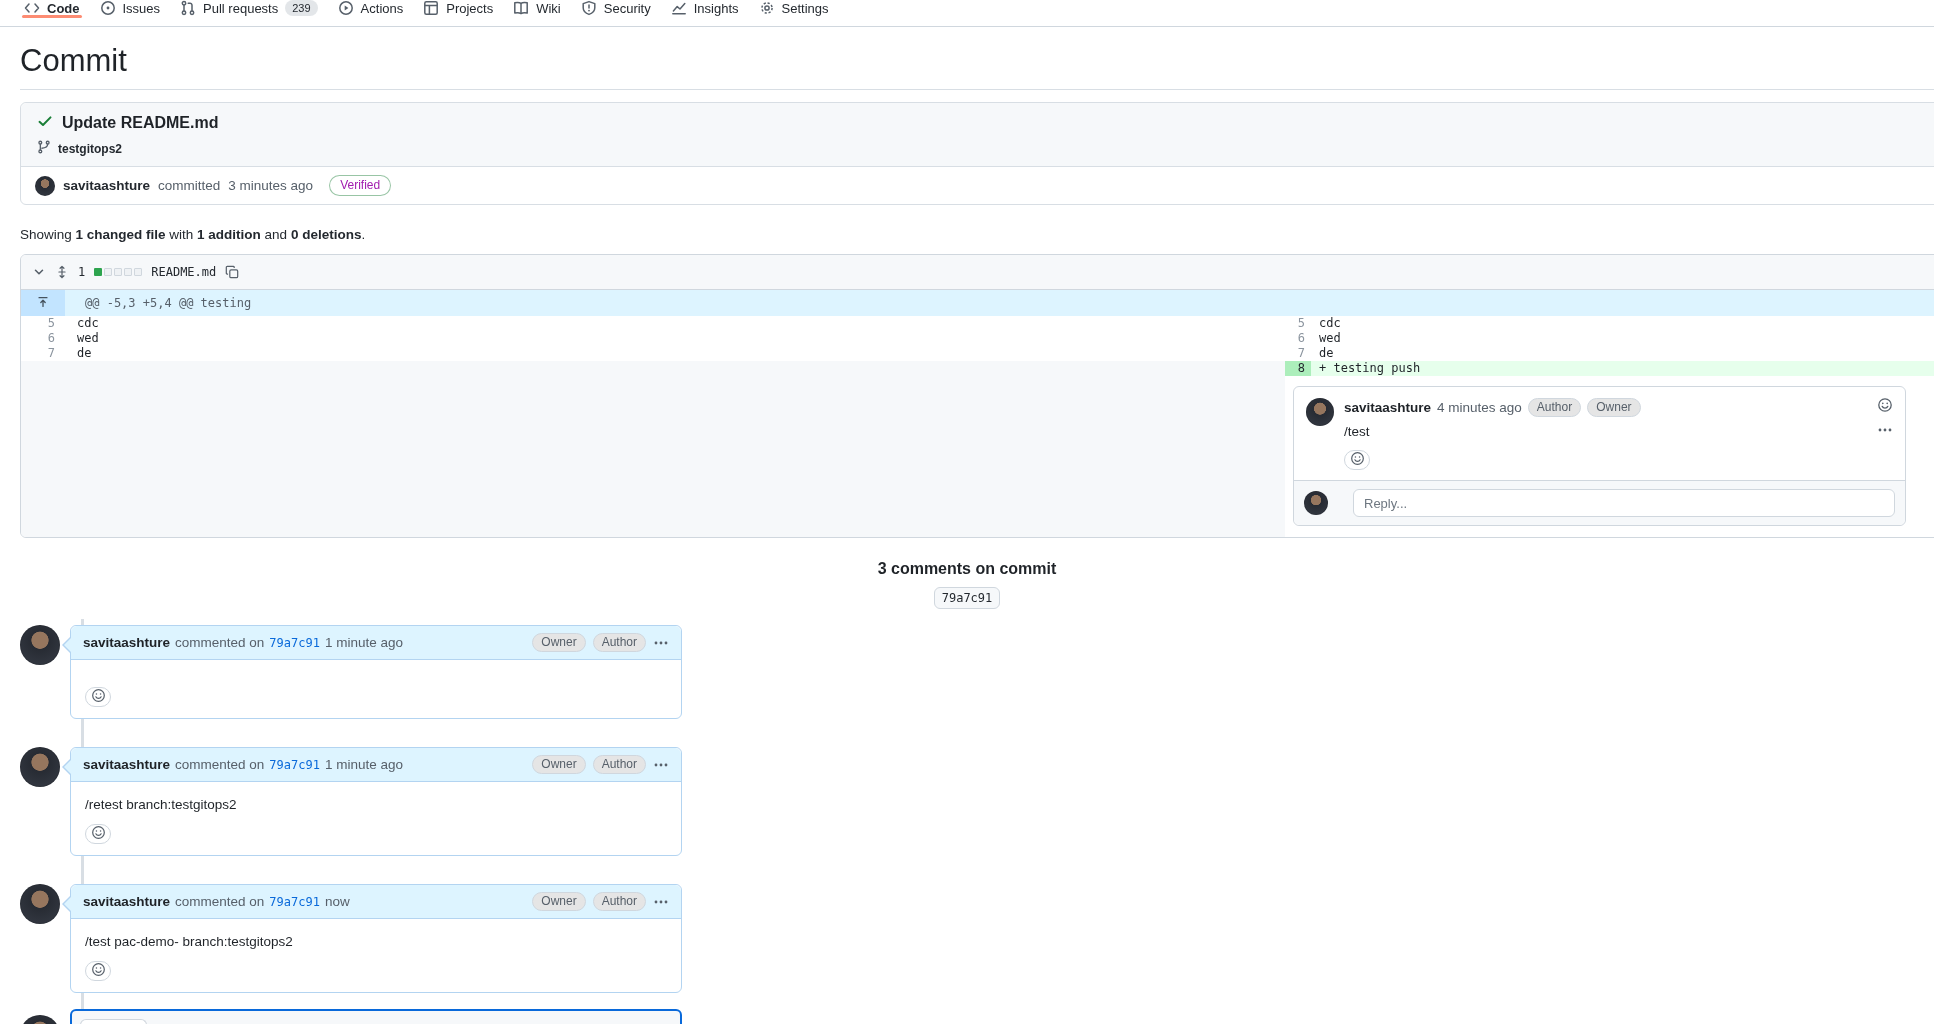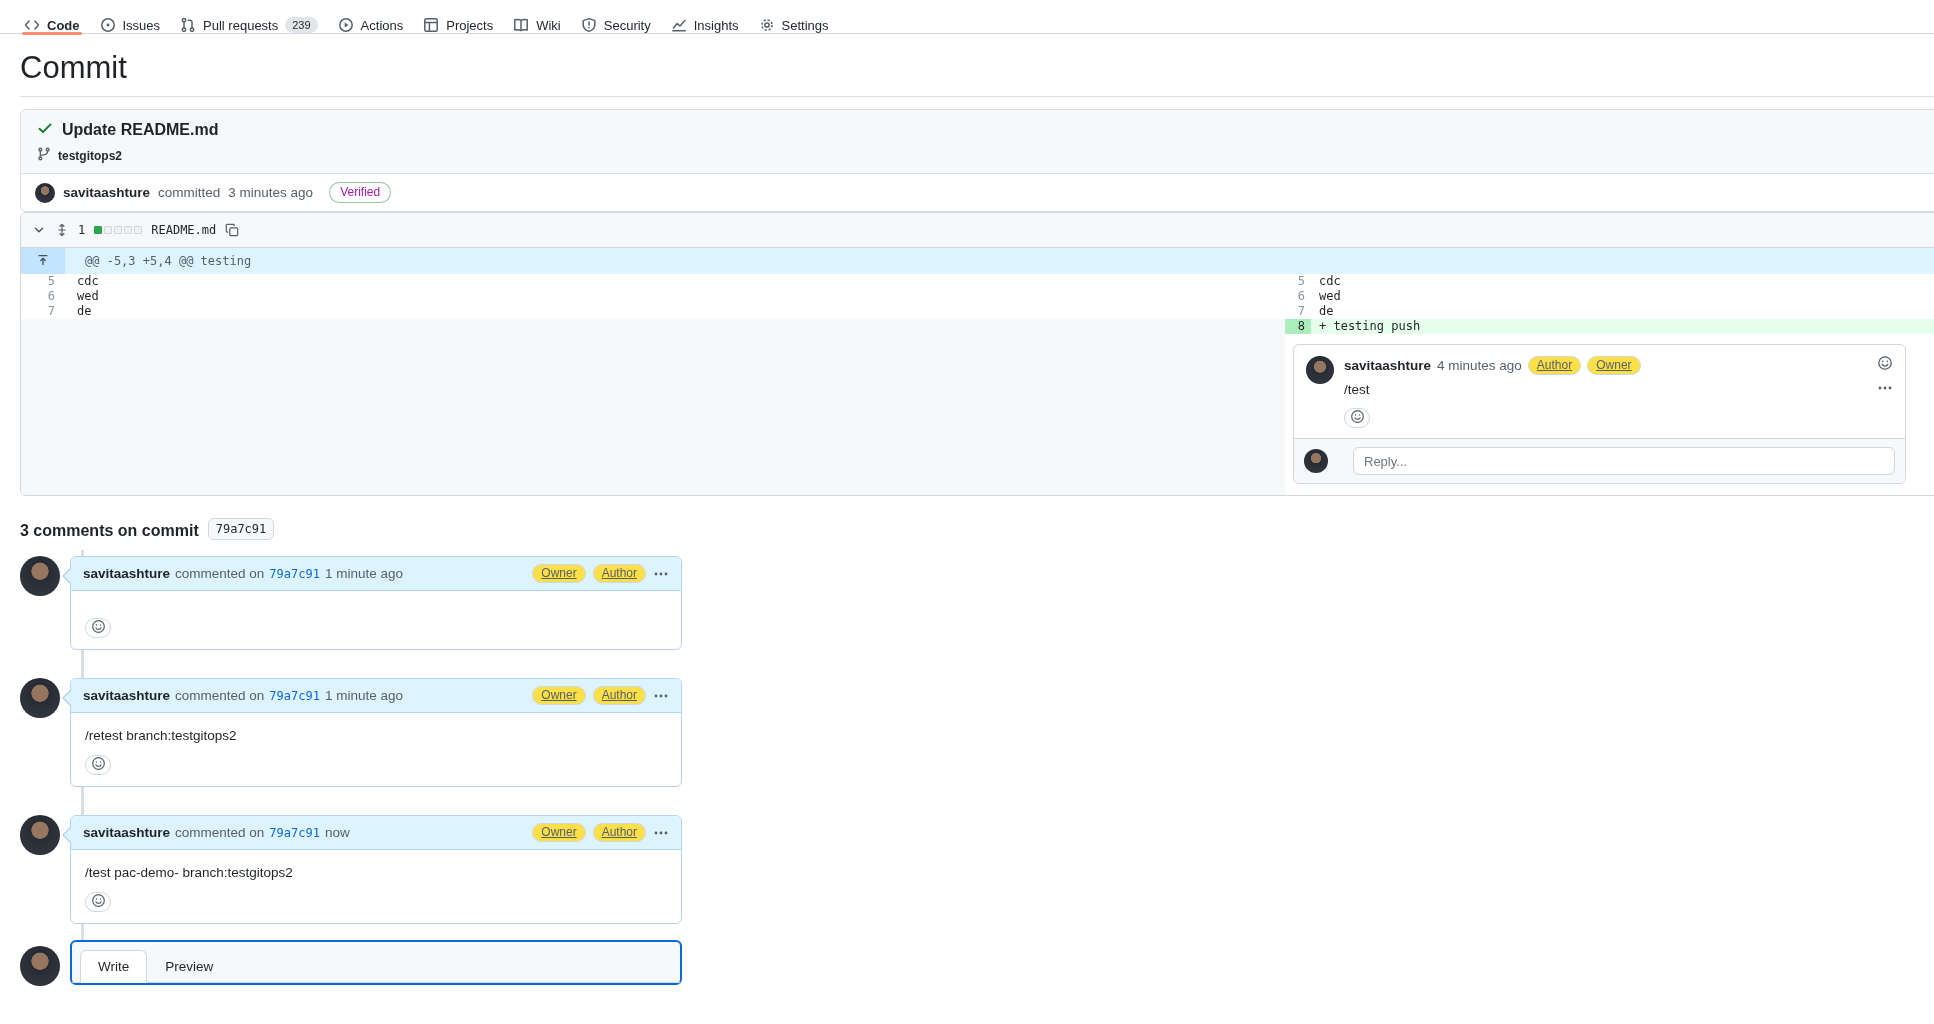--- a/index.html
+++ b/index.html
@@ -3,21 +3,21 @@
 <meta charset="utf-8">
 <style>
   * { box-sizing: border-box; margin: 0; padding: 0; }
   html, body { width: 1934px; height: 1024px; overflow: hidden; }
   body {
     font-family: "Liberation Sans", "DejaVu Sans", sans-serif;
     font-size: 14px; color: #1f2328; background: #ffffff;
   }
 
   
-  .topnav { display: flex; align-items: flex-end; height: 34px; border-bottom: 1px solid #d0d7de; padding: 0 14px; }
+  .topnav { display: flex; align-items: flex-start; height: 27px; border-bottom: 1px solid #d0d7de; padding: 0 14px; }
   .nav-item { position: relative; display: flex; align-items: center; gap: 7px; padding: 0 10px; font-size: 13px; color: #24292f; cursor: pointer; }
   .nav-item svg { display: block; }
   .nav-item.active { font-weight: 700; }
   .nav-item.active::after { content:""; position:absolute; left:8px; right:8px; bottom:-2px; height:3px; border-radius:3px; background:#fd8c73; }
   .counter { background: rgba(175,184,193,0.35); border-radius: 2em; font-size: 11px; line-height: 16px; padding: 0 7px; color:#24292f; font-weight: 400; }
 
   
   .content { padding: 0 20px; }
   .page-title { font-size: 31px; font-weight: 400; margin: 16px 0 10px; }
   .title-divider { width: 2460px; border-bottom: 1px solid #d8dee4; }
@@ -60,37 +60,37 @@
 
   .comment-zone { display: flex; align-items: stretch; }
   .zone-left { width: 1264px; flex: none; background: #f6f8fa; }
   .zone-right { flex: 1; background: #fff; padding: 10px 8px 11px; }
 
   .thread { width: 613px; border: 1px solid #d0d7de; border-radius: 6px; background: #fff; }
   .thread-comment { position: relative; display: flex; gap: 10px; padding: 11px 12px 10px; }
   .tc-main { flex: 1; }
   .tc-head { display: flex; align-items: center; gap: 6px; font-size: 13.5px; color: #57606a; }
   .tc-head .author { font-weight: 700; color: #1f2328; cursor: pointer; }
-  .badge-pill { border: 1px solid #d0d7de; border-radius: 2em; padding: 0 8px; font-size: 12px; line-height: 17px; color: #57606a; background: #fde047; text-decoration: underline; }
+  .badge-pill { border: 1px solid #d0d7de; border-radius: 2em; padding: 0 8px; font-size: 12px; line-height: 17px; color: #57606a; background: #e5e5e5; }
   .tc-body { margin-top: 7px; font-size: 13.5px; color: #1f2328; }
   .reaction-btn { display: inline-flex; align-items: center; justify-content: center; margin-top: 11px; width: 26px; height: 20px; border: 1px solid #d0d7de; border-radius: 2em; background: #fff; cursor: pointer; }
   .thread-icons { position: absolute; right: 12px; top: 10px; display: flex; flex-direction: column; align-items: center; gap: 9px; }
   .thread-reply { display: flex; align-items: center; gap: 25px; background: #f6f8fa; border-top: 1px solid #d0d7de; border-radius: 0 0 6px 6px; padding: 8px 10px; }
   .reply-input { flex: 1; height: 28px; border: 1px solid #d0d7de; border-radius: 6px; background: #fff; padding: 0 10px; font-size: 13px; font-family: "Liberation Sans","DejaVu Sans",sans-serif; color:#1f2328; }
   .reply-input::placeholder { color: #6e7781; }
 
   
   .avatar { flex: none; border-radius: 50%; background: radial-gradient(circle at 50% 38%, #96765e 0%, #96765e 26%, #272b33 28%, #373c46 100%); box-shadow: inset 0 0 0 1px rgba(0,0,0,0.10); }
   .av40 { width: 40px; height: 40px; }
   .av28 { width: 28px; height: 28px; }
   .av24 { width: 24px; height: 24px; }
   .av20 { width: 20px; height: 20px; }
 
   
-  .comments-heading { display: flex; align-items: flex-end; gap: 9px; margin: 22px 0 0; font-size: 16px; font-weight: 700; }
+  .comments-heading { display: flex; align-items: center; gap: 9px; margin: 22px 0 0; font-size: 16px; font-weight: 700; flex-direction: column; }
   .sha-chip { font-family:"DejaVu Sans Mono","Liberation Mono",monospace; font-size: 12px; font-weight: 400; border: 1px solid #d0d7de; background: #f6f8fa; border-radius: 6px; padding: 3px 7px; color:#24292f; cursor: pointer; }
 
   .timeline { position: relative; margin-top: 16px; }
   .timeline::before { content: ""; position: absolute; left: 61px; top: -6px; bottom: 0; width: 3px; background: #d8dee4; }
   .tl-item { position: relative; margin-left: 50px; width: 612px; margin-top: 28px; }
   .tl-item.first { margin-top: 8px; }
   .tl-avatar { position: absolute; left: -50px; top: 0; }
   .tl-box { position: relative; border: 1px solid #b3d4f1; border-radius: 6px; background: #fff; }
   .tl-box::before { content:""; position:absolute; top:10px; left:-9px; border:9px solid transparent; border-left-width:0; border-right-color:#b3d4f1; }
   .tl-box::after  { content:""; position:absolute; top:11px; left:-7px; border:8px solid transparent; border-left-width:0; border-right-color:#ddf4ff; }
@@ -227,20 +227,21 @@
     </div>
     <div class="cc-foot">
       <span class="avatar av20"></span>
       <span class="author">savitaashture</span>
       <span>committed</span>
       <span>3 minutes ago</span>
       <span class="verified-badge">Verified</span>
     </div>
   </section>
 
+  <p class="diff-summary"><span>Showing </span><b>1 changed file</b><span> with </span><b>1 addition</b><span> and </span><b>0 deletions</b><span>.</span></p>
 
   <section class="diff-card wide">
     <div class="file-head">
       <span class="icon-btn">
           <svg width="14" height="14" viewBox="0 0 16 16" fill="none" stroke="#57606a" stroke-width="1.8" stroke-linecap="round" stroke-linejoin="round">
             <path d="M4 6 L8 10 L12 6"></path>
           </svg>
         </span>
       <span class="icon-btn">
           <svg width="14" height="14" viewBox="0 0 16 16" fill="none" stroke="#57606a" stroke-width="1.4" stroke-linecap="round" stroke-linejoin="round">

